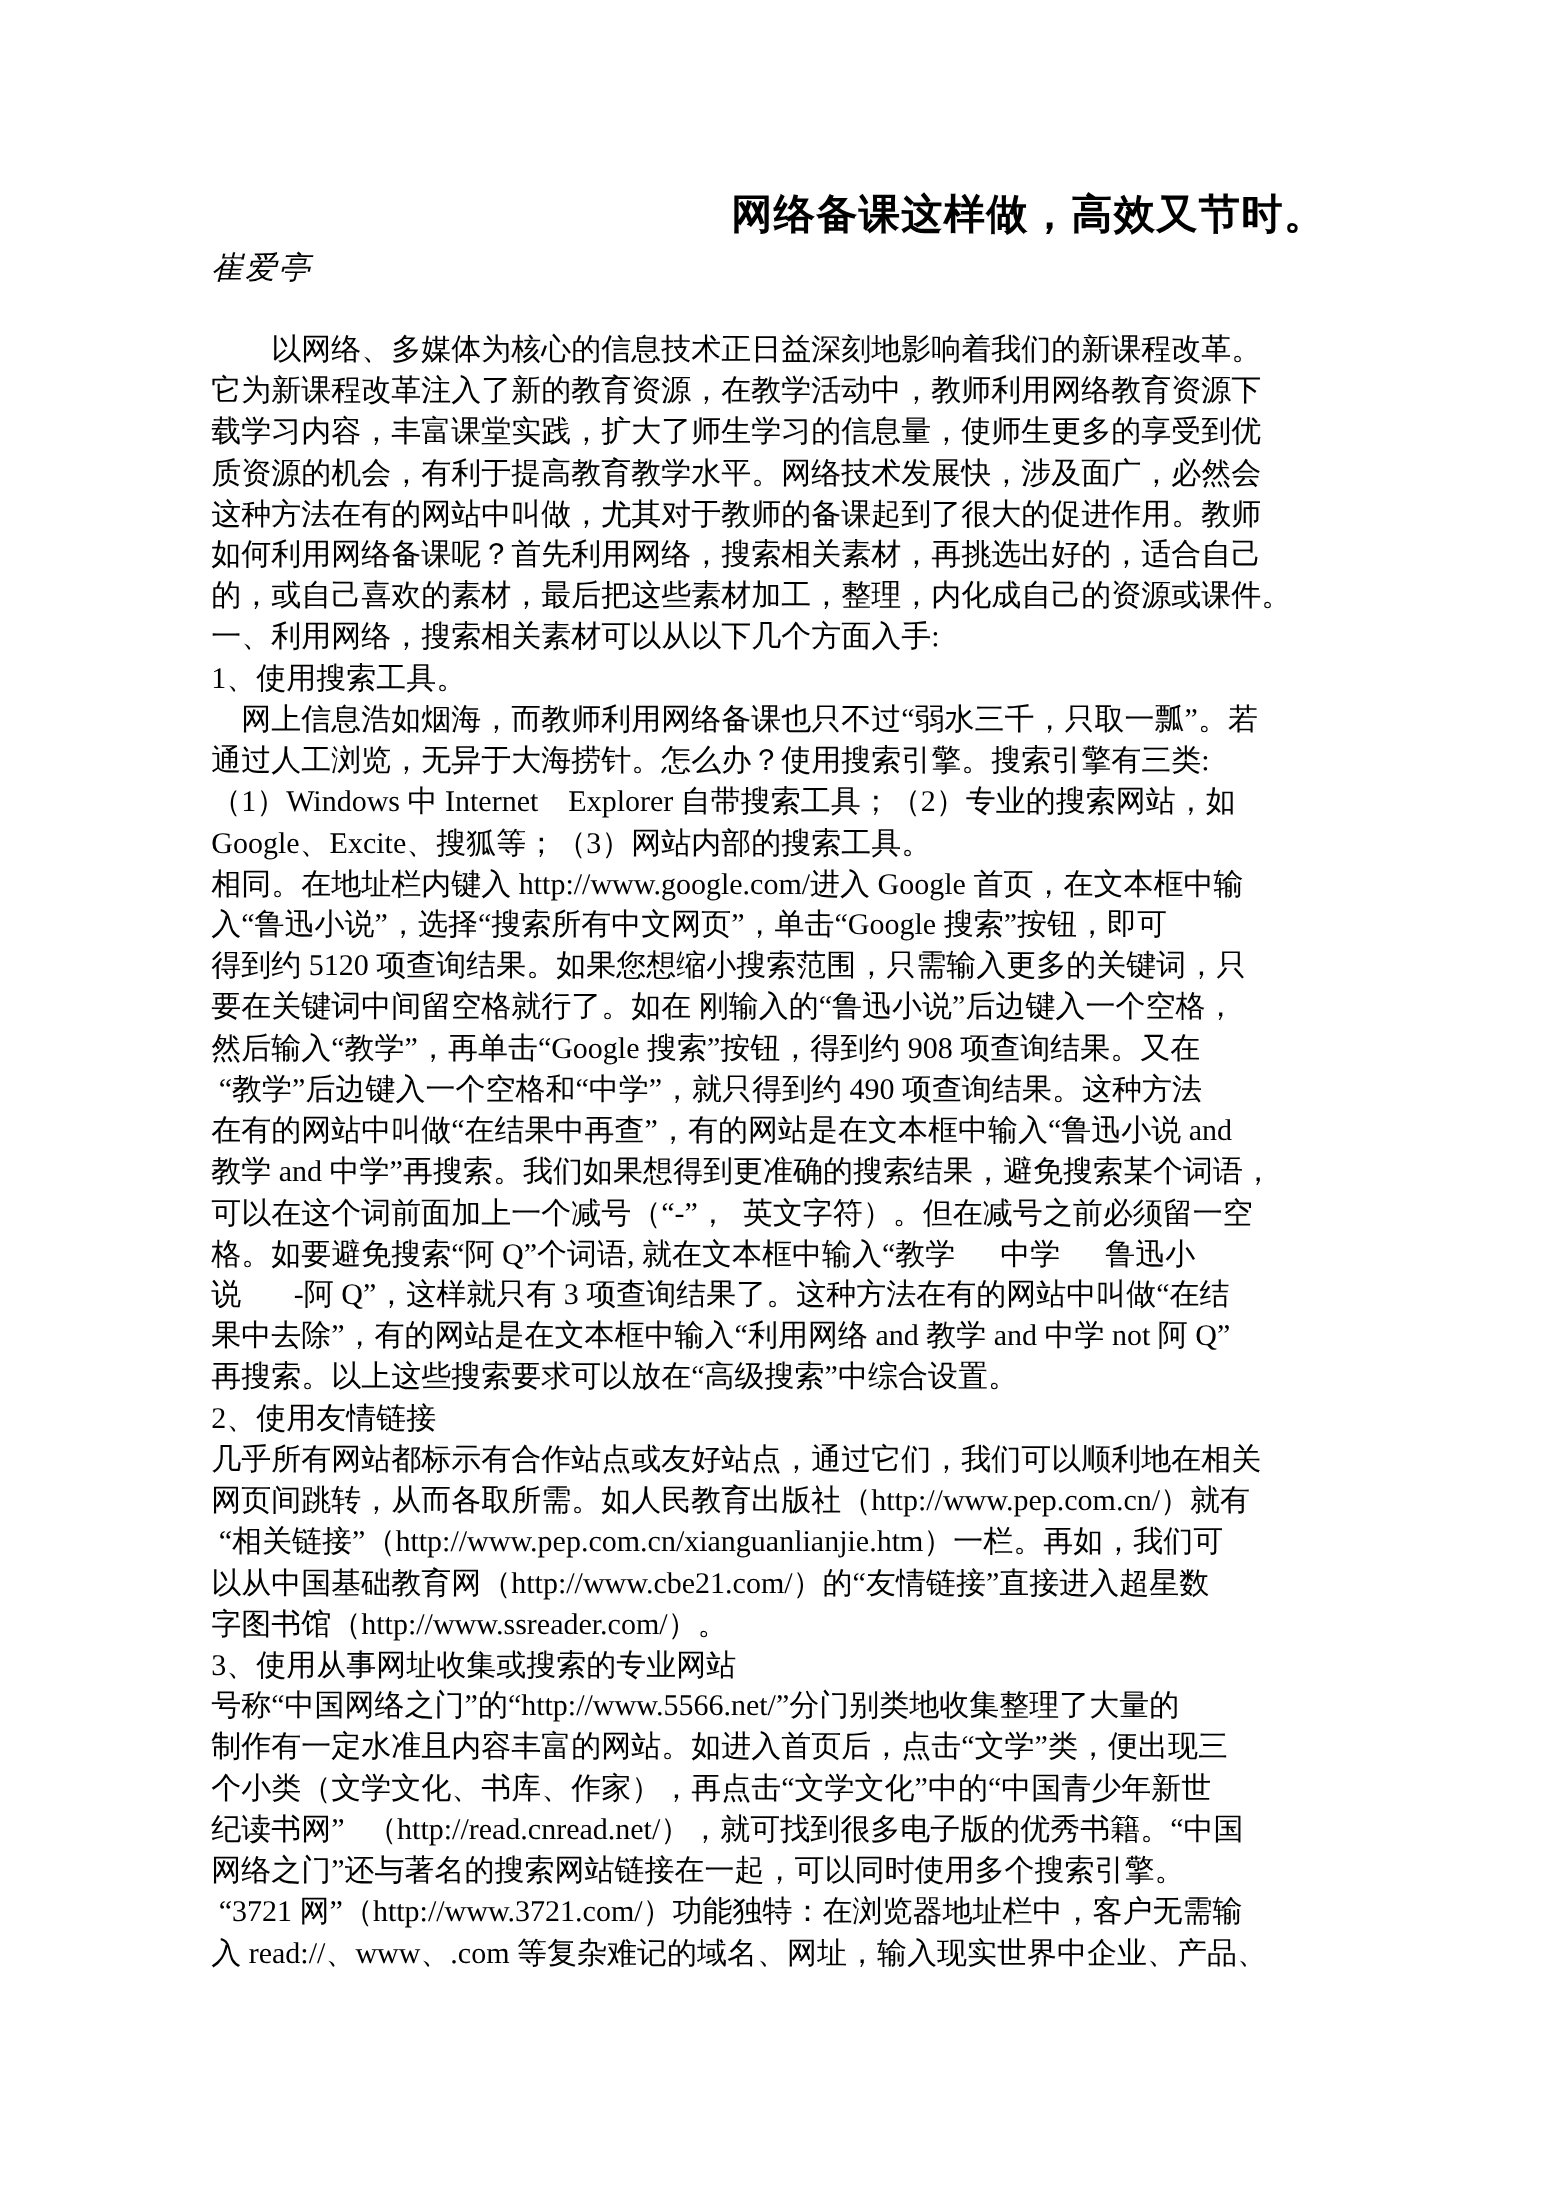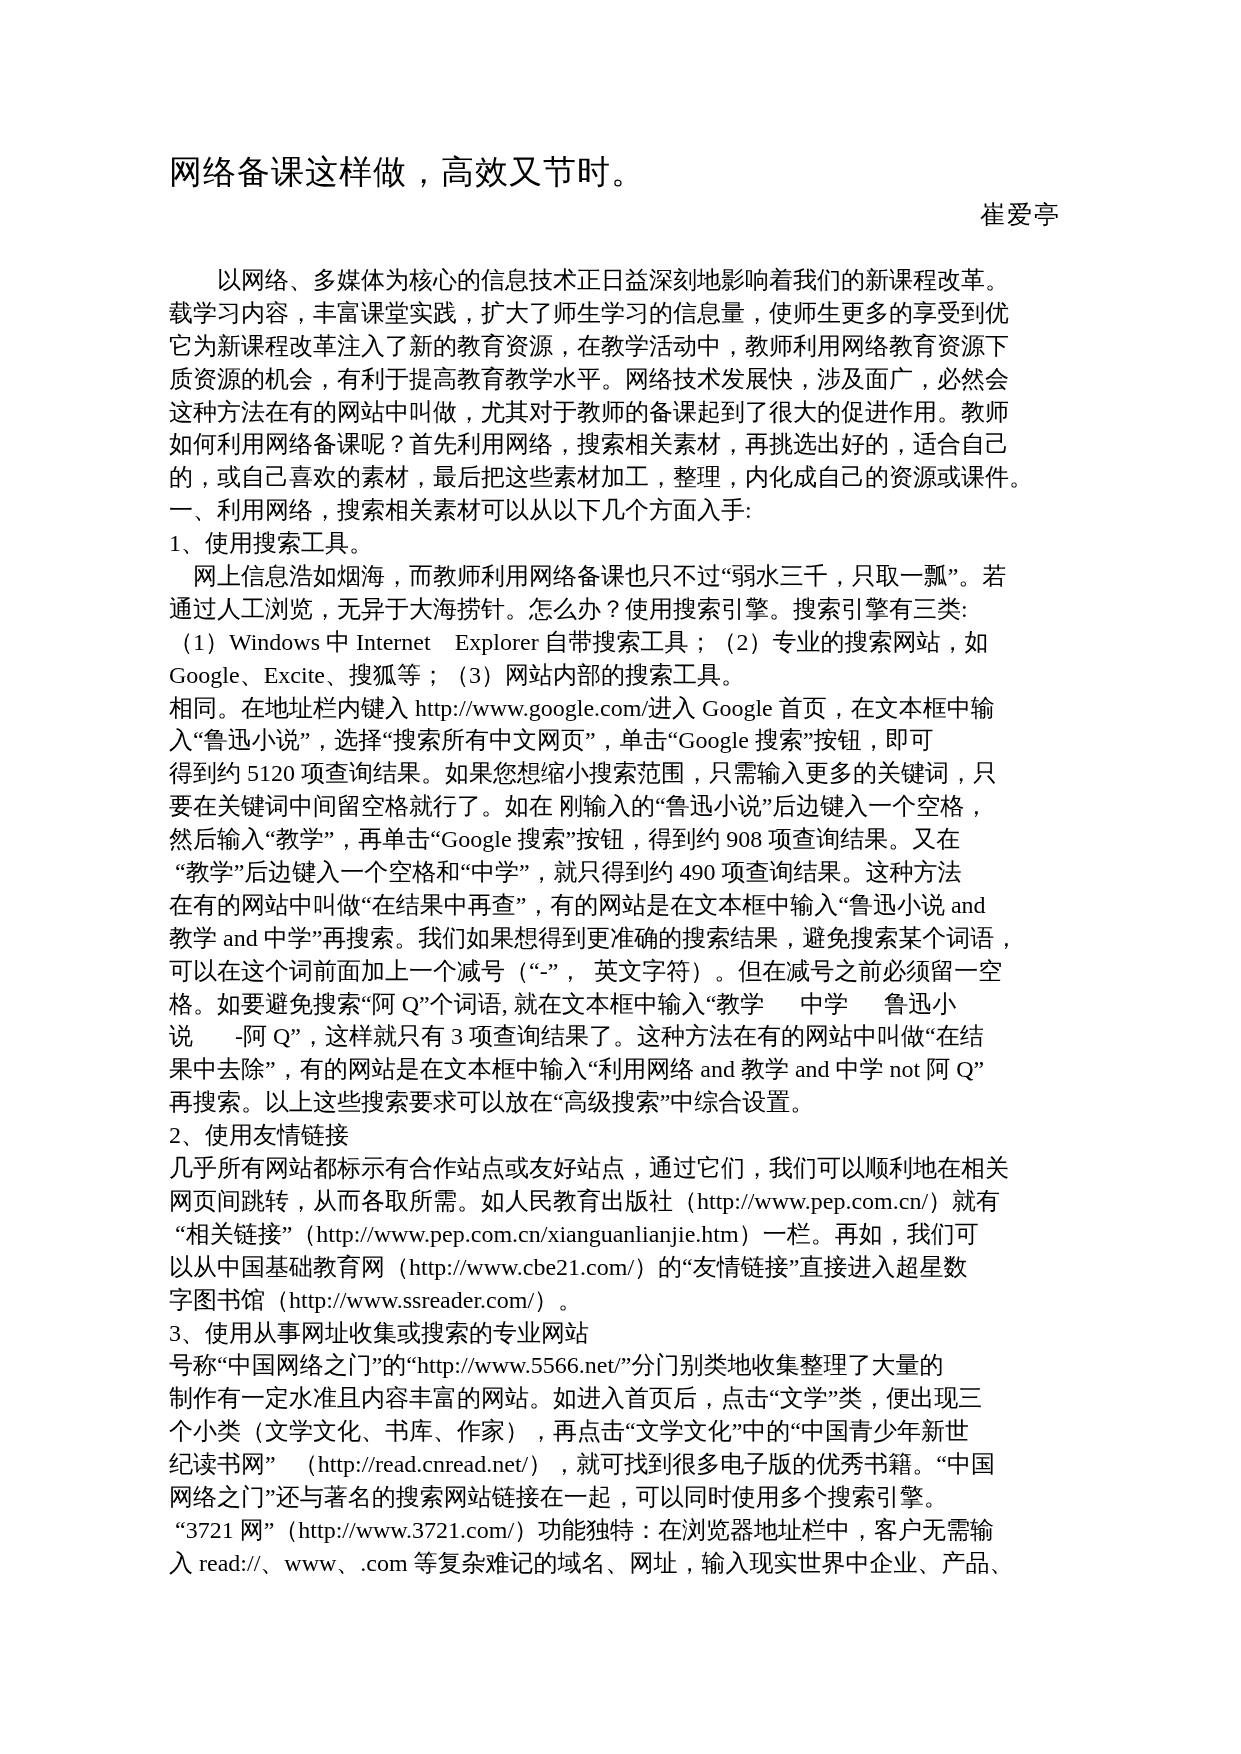--- a/index.html
+++ b/index.html
@@ -14,54 +14,55 @@
     background: #ffffff;
     color: #000000;
     font-family: "Liberation Serif", "DejaVu Serif", serif;
     overflow: hidden;
     box-sizing: border-box;
     padding: 148px 180px 0 169px;
   }
   .doc-title {
     margin: 0;
     font-size: 33px;
-    font-weight: normal;
-    text-align: left;
+    font-weight: bold;
+    text-align: right;
     line-height: 48px;
     letter-spacing: 1px;
     white-space: pre;
   }
   .doc-author {
     font-size: 25px;
-    text-align: right;
+    text-align: left;
     line-height: 37px;
     letter-spacing: 2px;
     white-space: pre;
+    font-style: italic;
   }
   .doc-body {
     margin-top: 31px;
     font-size: 24px;
     line-height: 32.9px;
     font-family: Liberation Serif, serif;
   }
   .doc-line {
     white-space: pre;
     height: 32.9px;
   }
 </style>
 </head>
 <body>
 
 <div class="page">
   <h1 class="doc-title">网络备课这样做，高效又节时。</h1>
   <div class="doc-author">崔爱亭</div>
   <div class="doc-body">
       <div class="doc-line">　　以网络、多媒体为核心的信息技术正日益深刻地影响着我们的新课程改革。</div>
+      <div class="doc-line">它为新课程改革注入了新的教育资源，在教学活动中，教师利用网络教育资源下</div>
       <div class="doc-line">载学习内容，丰富课堂实践，扩大了师生学习的信息量，使师生更多的享受到优</div>
-      <div class="doc-line">它为新课程改革注入了新的教育资源，在教学活动中，教师利用网络教育资源下</div>
       <div class="doc-line">质资源的机会，有利于提高教育教学水平。网络技术发展快，涉及面广，必然会</div>
       <div class="doc-line">这种方法在有的网站中叫做，尤其对于教师的备课起到了很大的促进作用。教师</div>
       <div class="doc-line">如何利用网络备课呢？首先利用网络，搜索相关素材，再挑选出好的，适合自己</div>
       <div class="doc-line">的，或自己喜欢的素材，最后把这些素材加工，整理，内化成自己的资源或课件。</div>
       <div class="doc-line">一、利用网络，搜索相关素材可以从以下几个方面入手:</div>
       <div class="doc-line">1、使用搜索工具。</div>
       <div class="doc-line">　网上信息浩如烟海，而教师利用网络备课也只不过“弱水三千，只取一瓢”。若</div>
       <div class="doc-line">通过人工浏览，无异于大海捞针。怎么办？使用搜索引擎。搜索引擎有三类:</div>
       <div class="doc-line">（1）Windows 中 Internet    Explorer 自带搜索工具；（2）专业的搜索网站，如</div>
       <div class="doc-line">Google、Excite、搜狐等；（3）网站内部的搜索工具。</div>

